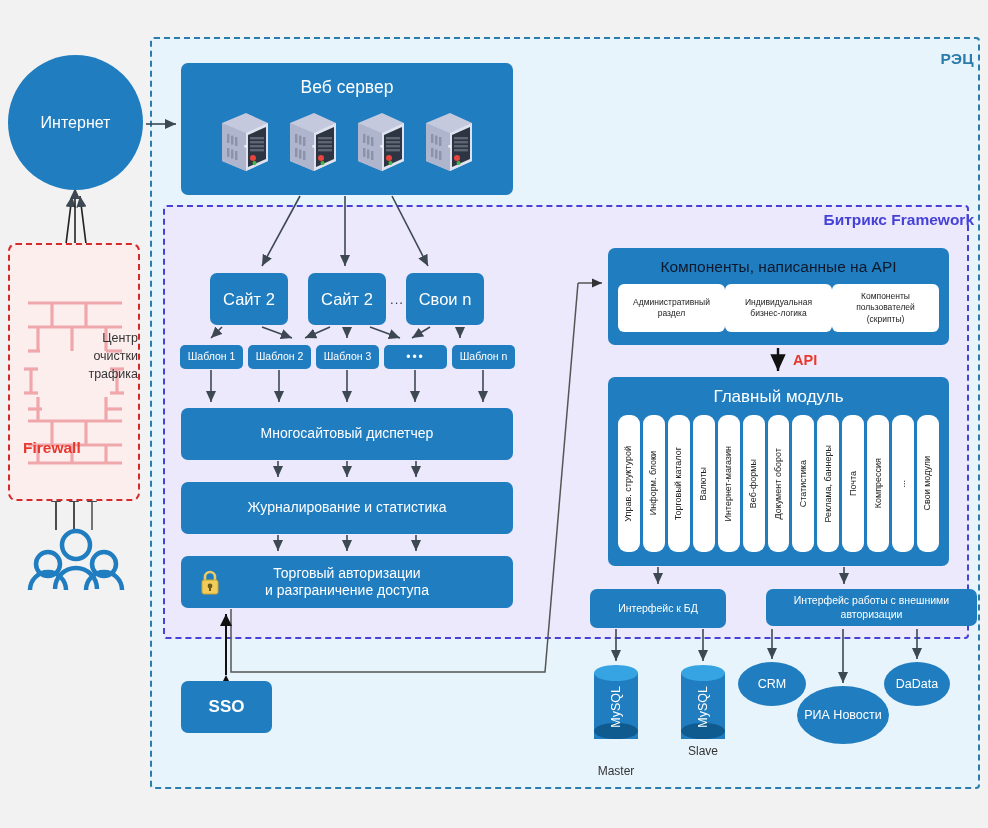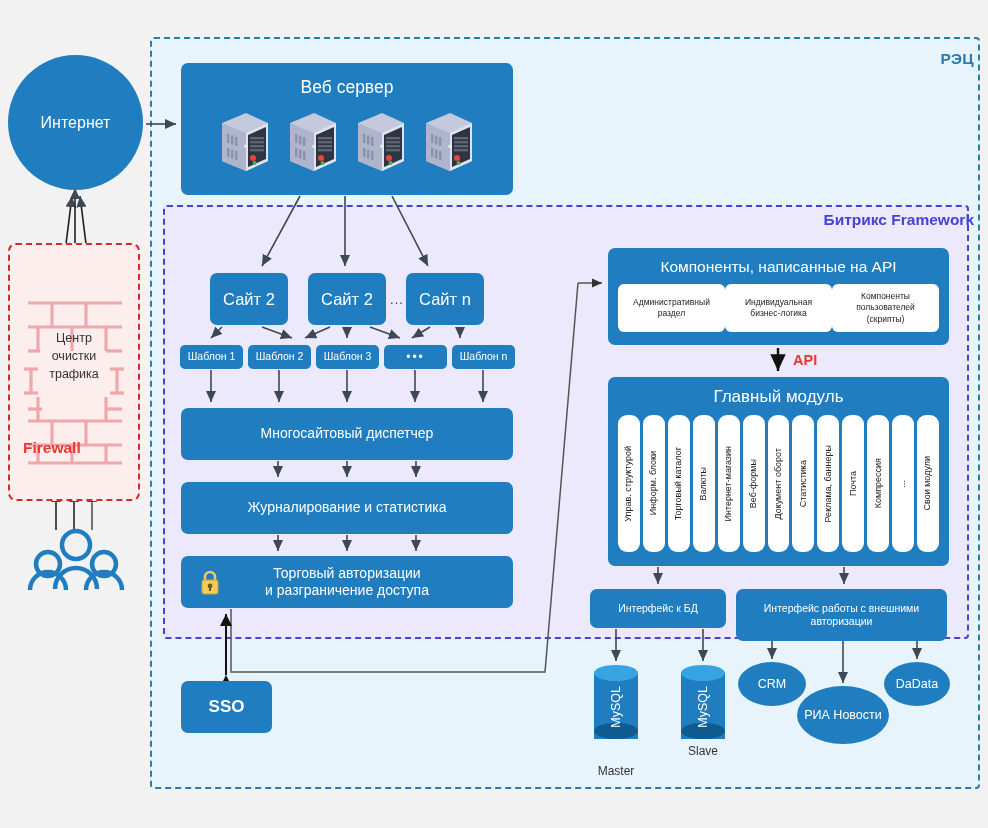--- a/index.html
+++ b/index.html
@@ -86,21 +86,21 @@
   #firewall {
     position: absolute;
     left: 8px; top: 243px;
     width: 132px; height: 258px;
     background: #fdeeee;
     border: 2.5px dashed #d42a2a;
     border-radius: 8px;
   }
   #firewall .fw-text {
     position: absolute; left: 0; right: 0; top: 84px;
-    text-align: center; font-size: 12.5px; color: #333;
+    text-align: right; font-size: 12.5px; color: #333;
     line-height: 1.45;
   }
   #firewall .fw-label {
     position: absolute; left: 13px; top: 194px;
     font-size: 15.5px; font-weight: bold; color: #e8392e;
   }
 
   
   #site1 { left: 210px; top: 273px; width: 78px; height: 52px; font-size: 16.5px; }
   #site2 { left: 308px; top: 273px; width: 78px; height: 52px; font-size: 16.5px; }
@@ -122,21 +122,21 @@
   
   #dispatcher { left: 181px; top: 408px; width: 332px; height: 52px; font-size: 14px; }
   #logging    { left: 181px; top: 482px; width: 332px; height: 52px; font-size: 14px; }
   #auth       { left: 181px; top: 556px; width: 332px; height: 52px; font-size: 14px; }
   #sso        { left: 181px; top: 681px; width: 91px;  height: 52px; font-size: 17px; font-weight: bold; }
 
   
   #api-components { left: 608px; top: 248px; width: 341px; height: 97px; display:block; }
   #api-components .title {
     position: absolute; top: 9px; left: 0; right: 0;
-    text-align: center; font-size: 15.5px; color:#ffffff;
+    text-align: center; font-size: 15.5px; color:#0f172a;
   }
   .api-sub-row {
     position: absolute; top: 36px; left: 10px; right: 10px;
     display: flex; 
   }
   .api-sub {
     flex: 1;
     background: #fff; color: #222;
     border-radius: 6px;
     height: 48px;
@@ -170,21 +170,21 @@
   .mod span {
     writing-mode: vertical-rl;
     transform: rotate(180deg);
     font-size: 9px;
     color: #222;
     white-space: nowrap;
   }
 
   
   #db-interface  { left: 590px; top: 589px; width: 136px; height: 39px; font-size: 10.5px; }
-  #ext-interface { left: 736px; top: 589px; width: 211px; height: 52px; font-size: 10.5px; justify-content: center; }
+  #ext-interface { left: 766px; top: 589px; width: 211px; height: 37px; font-size: 10.5px; justify-content: center; }
 
   
   .cyl {
     position: absolute; width: 44px; height: 82px;
   }
   .cyl .body {
     position: absolute; top: 8px; left: 0; width: 44px; height: 66px;
     background: #1f7dc0;
     border-radius: 0;
   }
@@ -475,21 +475,21 @@
   </div>
 
   <div class="bbox" id="site1">
       <span>Сайт 2</span>
     </div>
   <div class="bbox" id="site2">
       <span>Сайт 2</span>
     </div>
   <div id="sites-ellipsis">...</div>
   <div class="bbox" id="siten">
-      <span>Сайт n</span>
+      <span>Свои n</span>
     </div>
 
   <div class="bbox small tpl" id="tpl1">
       <span>Шаблон 1</span>
     </div>
   <div class="bbox small tpl" id="tpl2">
       <span>Шаблон 2</span>
     </div>
   <div class="bbox small tpl" id="tpl3">
       <span>Шаблон 3</span>

